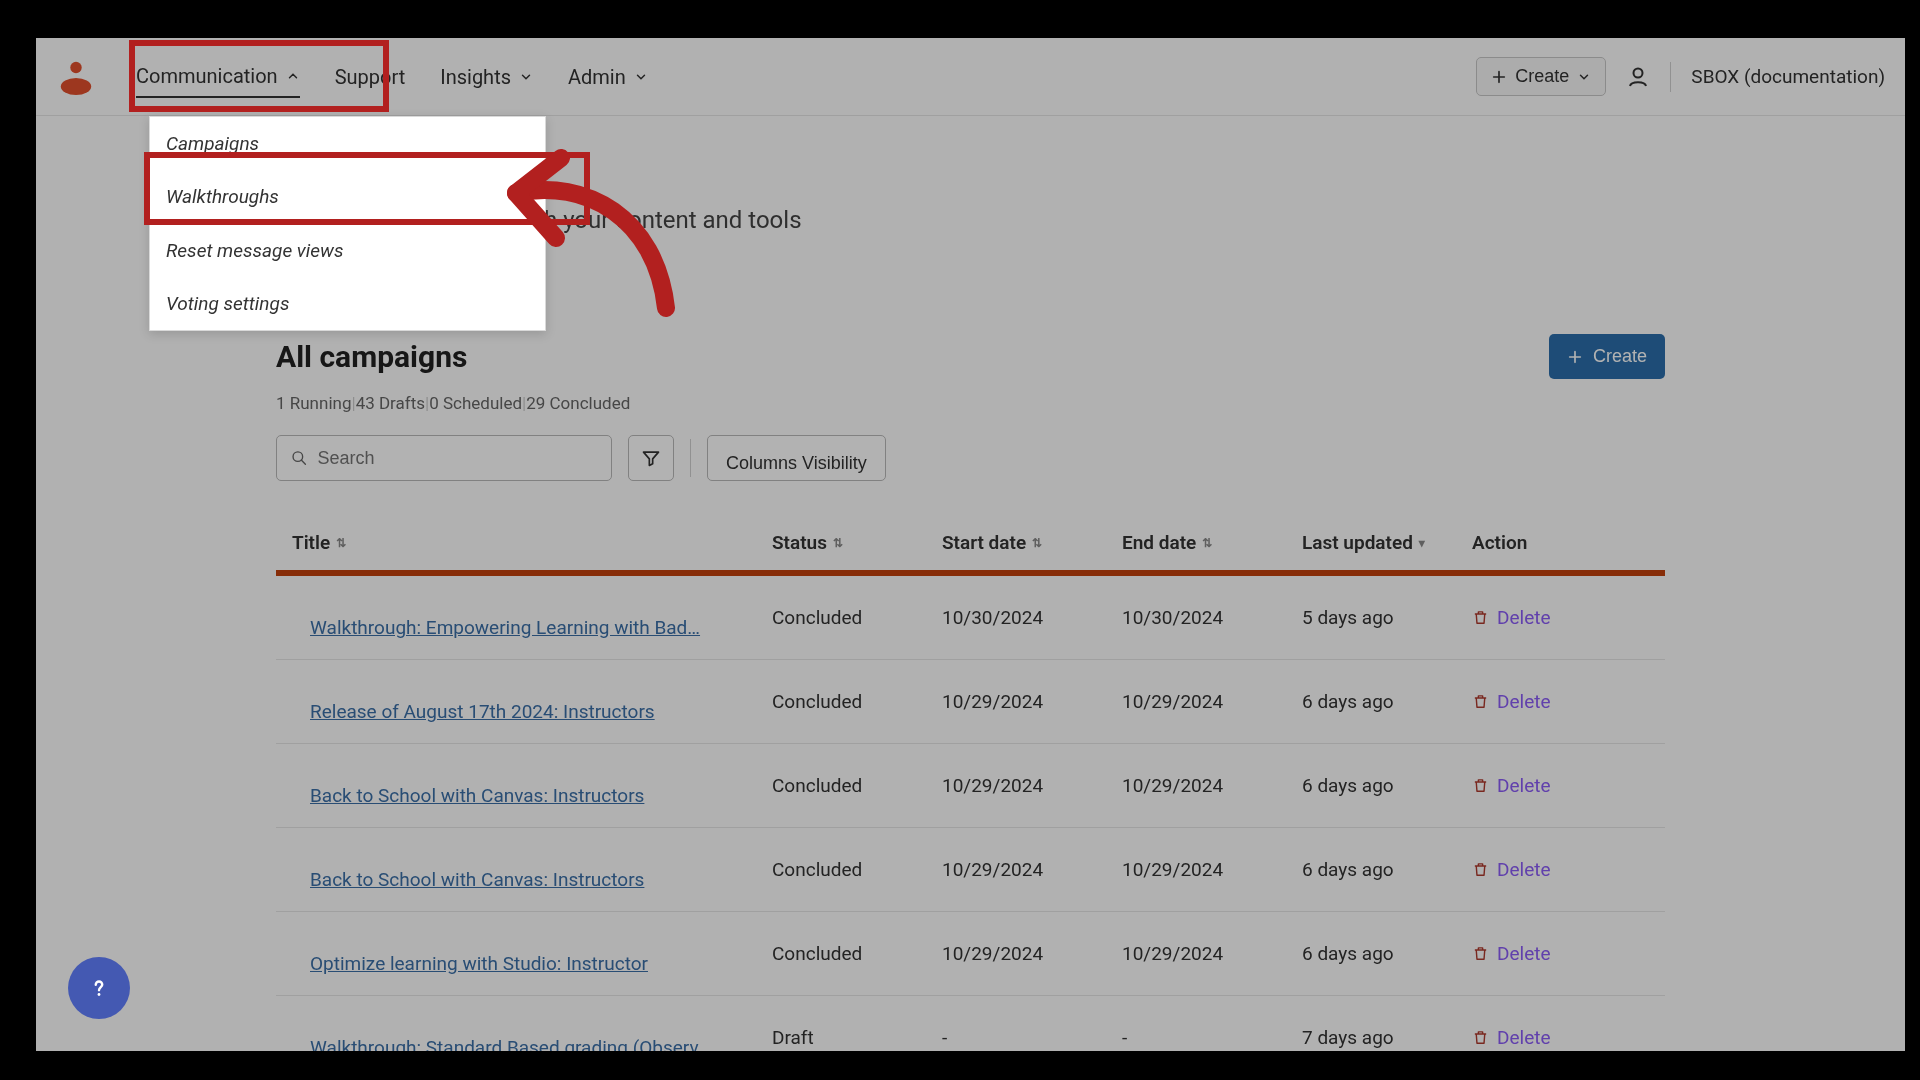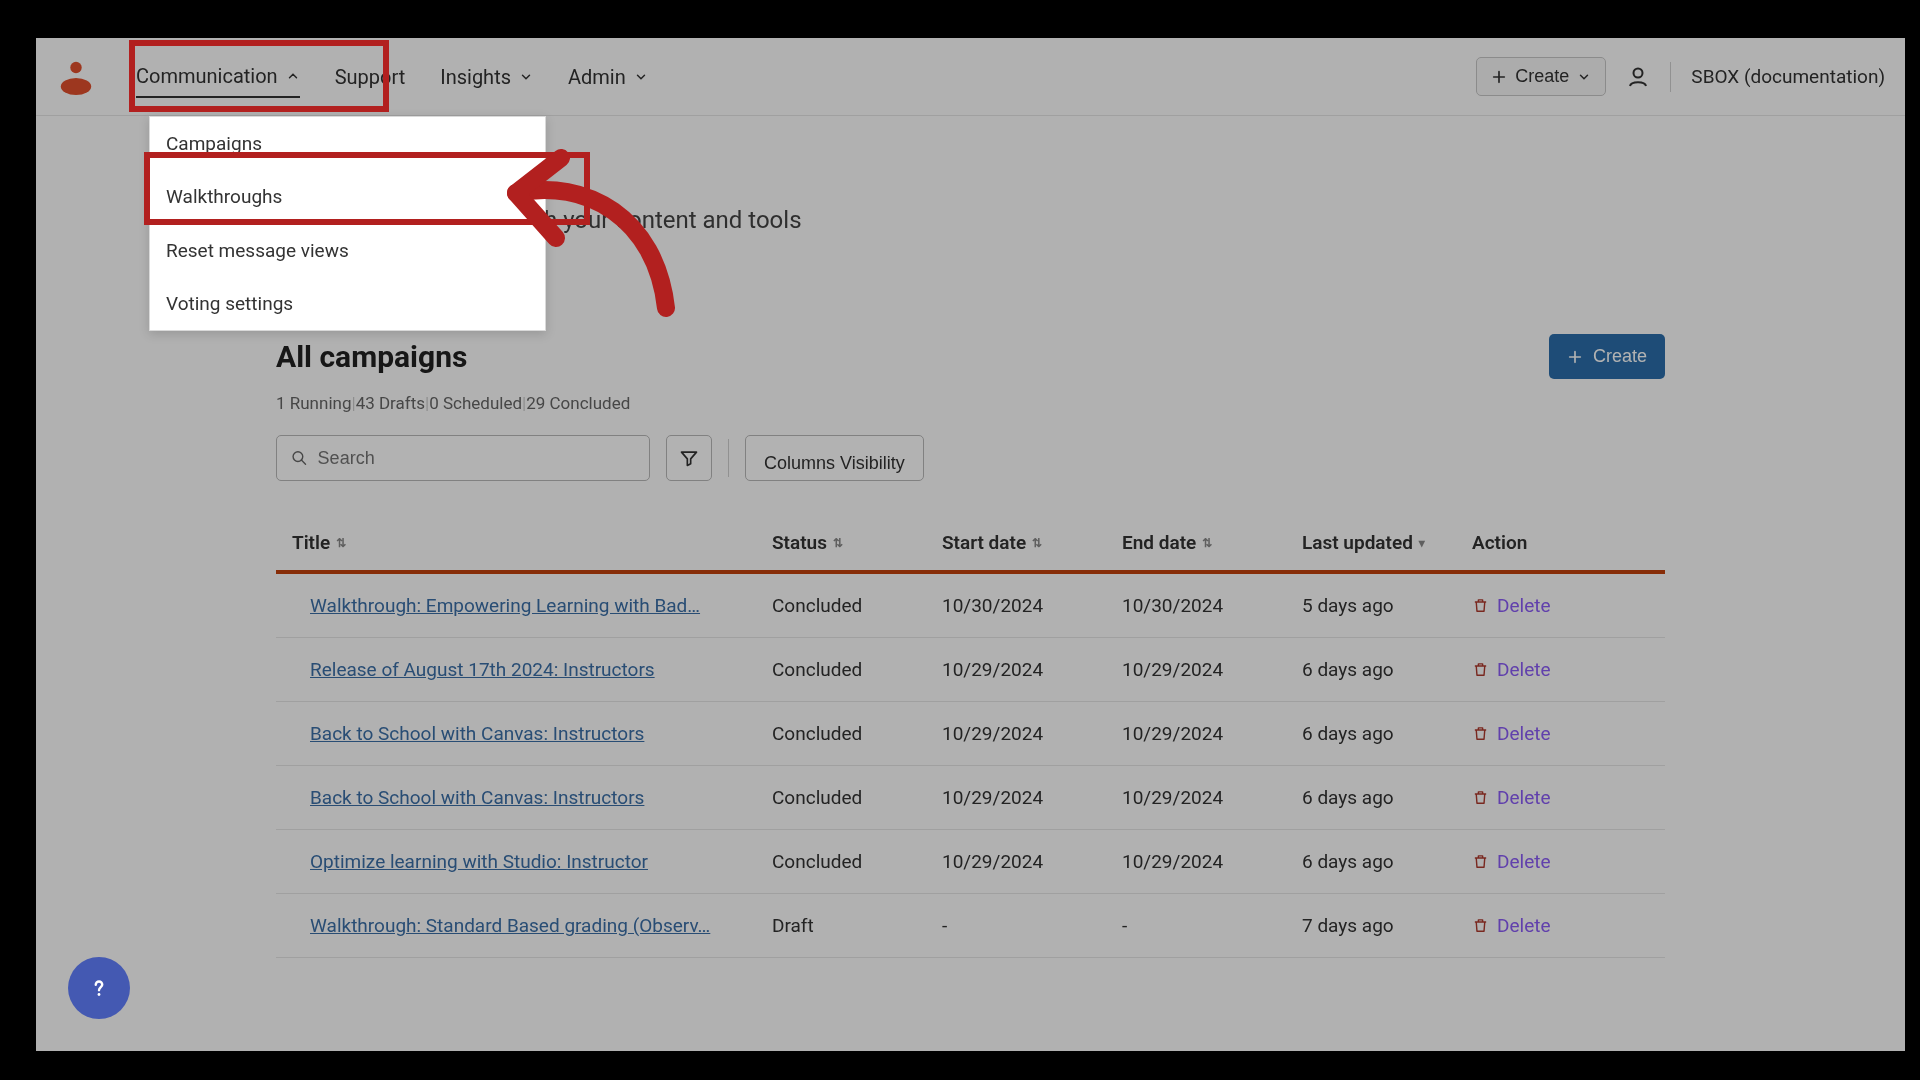--- a/index.html
+++ b/index.html
@@ -14,53 +14,53 @@
 .nav-item { display: flex; align-items: center; gap: 8px; font-size: 20px; color: #333; cursor: pointer; padding: 8px 0; }
 .nav-item.active { border-bottom: 2px solid #333; }
 .chev { width: 14px; height: 14px; }
 .header-right { margin-left: auto; display: flex; align-items: center; gap: 20px; }
 .create-btn { display: flex; align-items: center; gap: 8px; border: 1px solid #C7C7C7; background: #F7F7F7; padding: 8px 14px; border-radius: 5px; font-size: 18px; color:#333; cursor: pointer; }
 .user-icn { width: 24px; height: 24px; }
 .vrule { width: 1px; height: 30px; background: #D0D0D0; }
 .org-label { font-size: 19px; color: #333; }
 
 
-.dropdown { position: absolute; left: 113px; top: 78px; width: 397px; background: #FFF; border: 1px solid #D9D9D9; box-shadow: 0 3px 10px rgba(0,0,0,0.15); z-index: 100; }
+.dropdown { position: absolute; left: 113px; top: 78px; width: 397px; background: #FFF; border: 1px solid #D9D9D9; box-shadow: 0 3px 10px rgba(0,0,0,0.15); z-index: 100; font-style: italic; }
 .dd-item { padding: 15px 16px; font-size: 19px; color: #333; cursor: pointer; }
 .dd-item.sel { background: #3B7DBF; color: #FFF; }
 .dd-sep { border-top: 1px solid #D9D9D9; margin: 0 14px; }
 
 
 .annot { position: absolute; border: 6px solid #B2201F; z-index: 300; pointer-events: none; }
 .annot1 { left: 93px; top: 2px; width: 260px; height: 72px; }
 .annot2 { left: 108px; top: 114px; width: 446px; height: 73px; }
 
 
 .content { padding: 0 240px 0 240px; }
 .page-title { font-size: 36px; font-weight: 700; color: #222; margin-top: 30px; }
 .page-sub { font-size: 24px; color: #444; margin-top: 18px; }
 .section-head { display: flex; align-items: center; justify-content: space-between; margin-top: 100px; }
 .section-title { font-size: 30px; font-weight: 700; color: #222; }
 .create-primary { display: flex; align-items: center; gap: 10px; background: #2C6EAB; color: #FFF; border: none; padding: 12px 18px; border-radius: 5px; font-size: 18px; cursor: pointer; }
 .status-line { margin-top: 14px; font-size: 17px; color: #666; display: flex; gap: 0; }
 .status-line .sep { color: #CCC; }
 .controls { display: flex; align-items: center; gap: 16px; margin-top: 22px; }
-.search-wrap { display: flex; align-items: center; border: 1px solid #B9B9B9; border-radius: 5px; width: 374px; height: 46px; padding: 0 14px; gap: 10px; background:#fff; }
+.search-wrap { display: flex; align-items: center; border: 1px solid #B9B9B9; border-radius: 5px; width: 336px; height: 46px; padding: 0 14px; gap: 10px; background:#fff; }
 .search-wrap input { border: none; outline: none; font-size: 18px; width: 100%; background: transparent; }
 .filter-btn { width: 46px; height: 46px; border: 1px solid #B9B9B9; border-radius: 5px; display:flex; align-items:center; justify-content:center; cursor:pointer; background:#fff;}
 .divider-v { width: 1px; height: 38px; background: #D0D0D0; }
 .cols-btn { height: 46px; border: 1px solid #B9B9B9; border-radius: 5px; padding: 17px 18px; font-size: 18px; background: #FFF; cursor: pointer; color:#333;}
 
 
 .table { margin-top: 34px; width: 100%; }
-.table-header { display: grid; grid-template-columns: 480px 170px 180px 180px 170px 180px; padding: 16px 16px; border-bottom: 4px solid #c2410c; font-size: 19px; font-weight: 600; color: #333; }
+.table-header { display: grid; grid-template-columns: 480px 170px 180px 180px 170px 180px; padding: 16px 16px; border-bottom: 6px solid #c2410c; font-size: 19px; font-weight: 600; color: #333; }
 .th { display: flex; align-items: center; gap: 6px; }
 .sort { font-size: 12px; color: #888; }
 .table-row { display: grid; grid-template-columns: 480px 170px 180px 180px 170px 180px; padding: 20px 16px; border-bottom: 1px solid #E5E5E5; font-size: 19px; color: #333; align-items: center; }
-.table-row .title-link { color: #3B6FA7; text-decoration: underline; white-space: nowrap; overflow: hidden; text-overflow: ellipsis; padding-left: 18px; cursor:pointer;}
+.table-row .title-link { color: #3B6FA7; text-decoration: underline; white-space: nowrap; overflow: hidden; text-overflow: ellipsis; padding-left: 18px; cursor:pointer;margin-top:20px;}
 .delete-link { display: flex; align-items: center; gap: 8px; color: #8b5cf6; cursor:pointer;}
 .trash { width: 17px; height: 17px; }
 
 
 .help-bubble { position: absolute; left: 32px; bottom: 32px; width: 62px; height: 62px; border-radius: 50%; background: #4459B2; display: flex; align-items: center; justify-content: center; z-index: 200; cursor:pointer;}
 .help-bubble svg { width: 26px; height: 26px; }
 
 
 .arrow-anno { position: absolute; left: 430px; top: 100px; z-index: 300; pointer-events: none; }
 </style>

